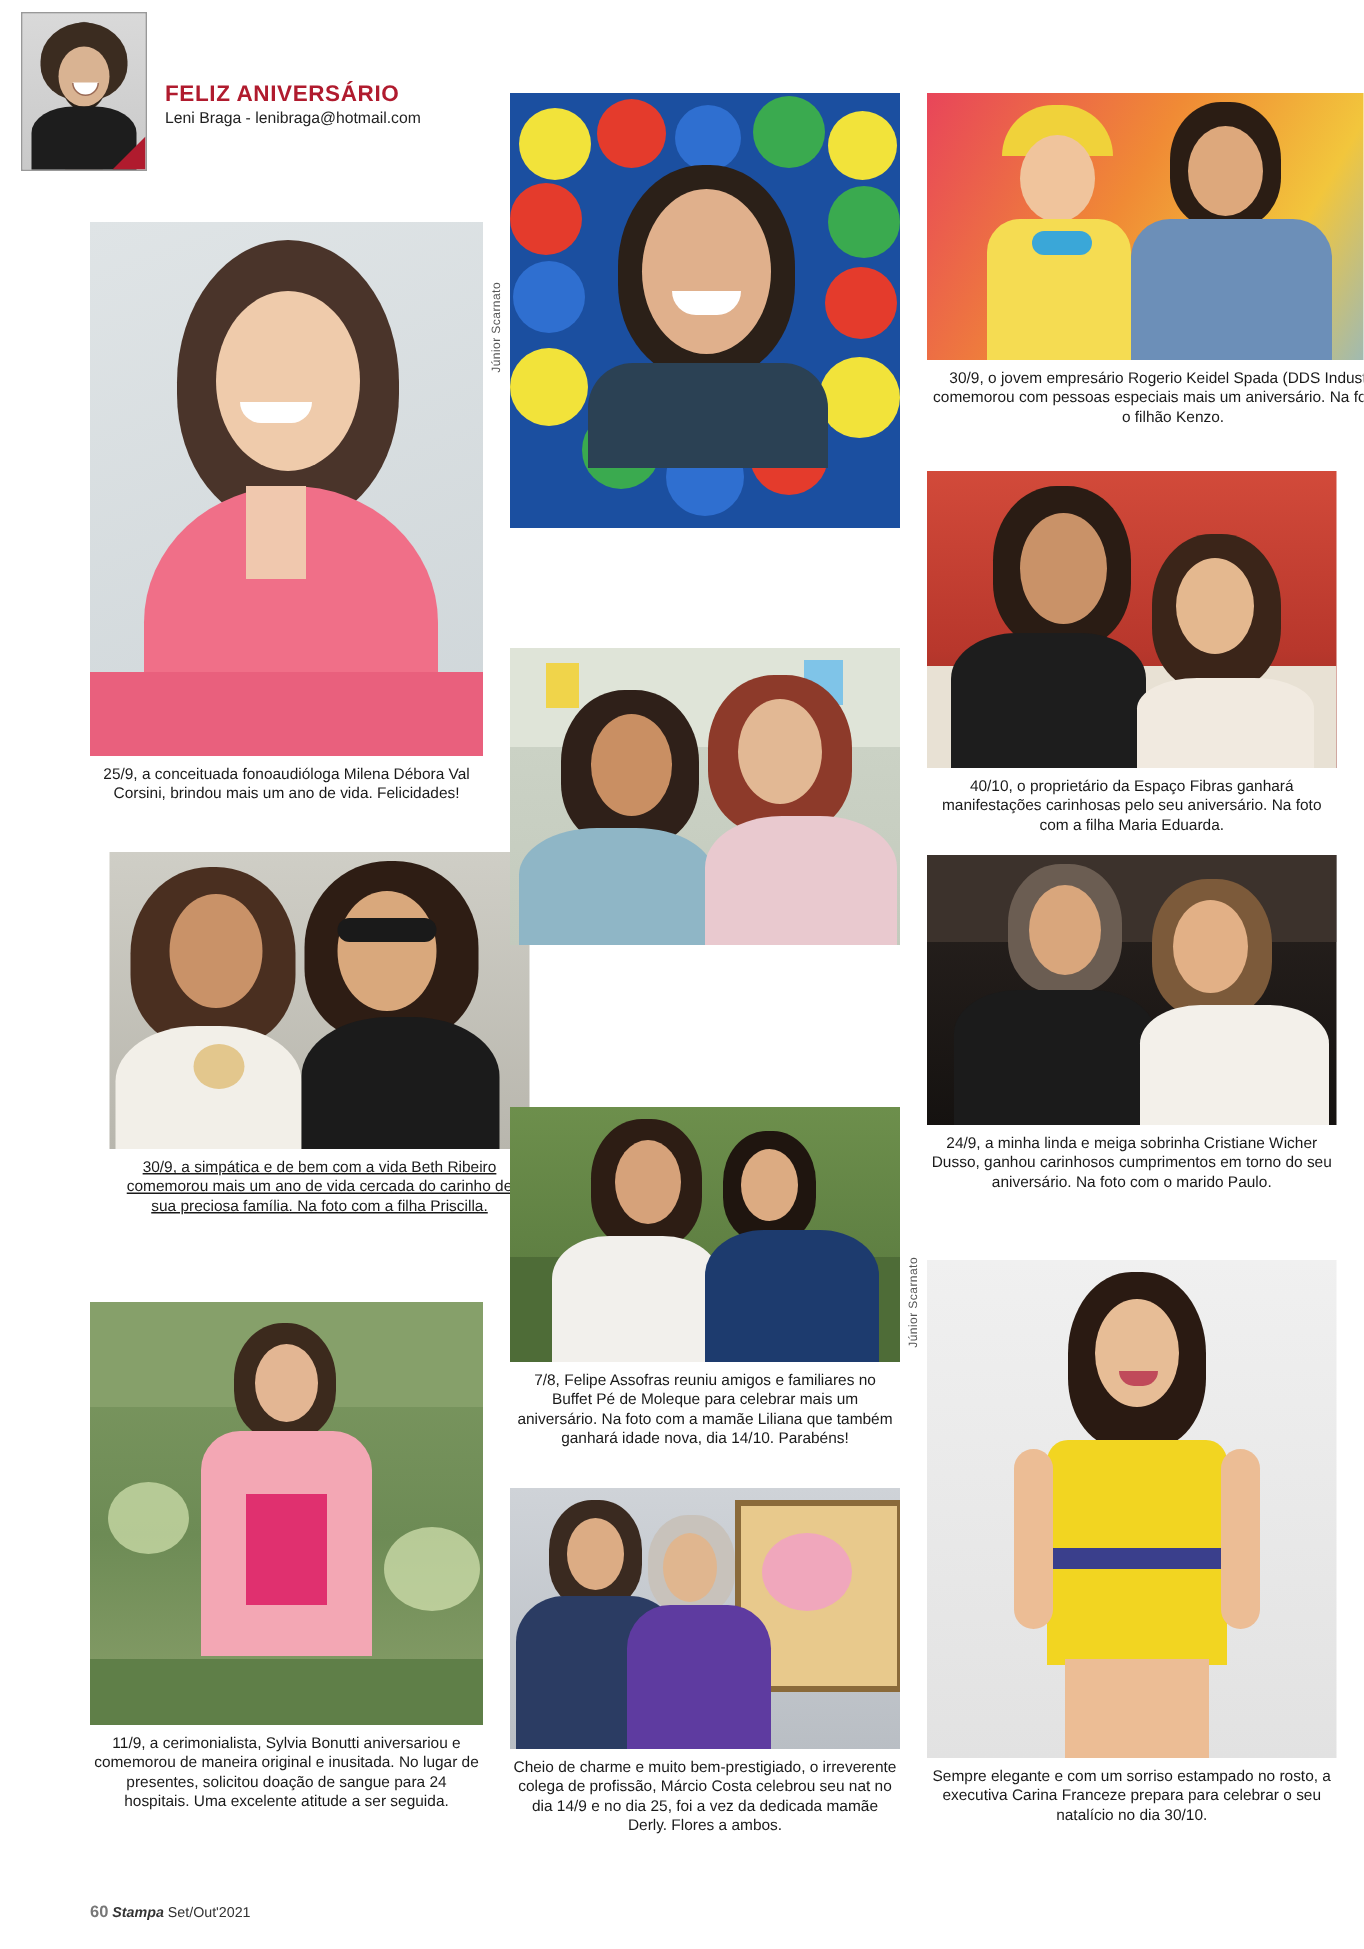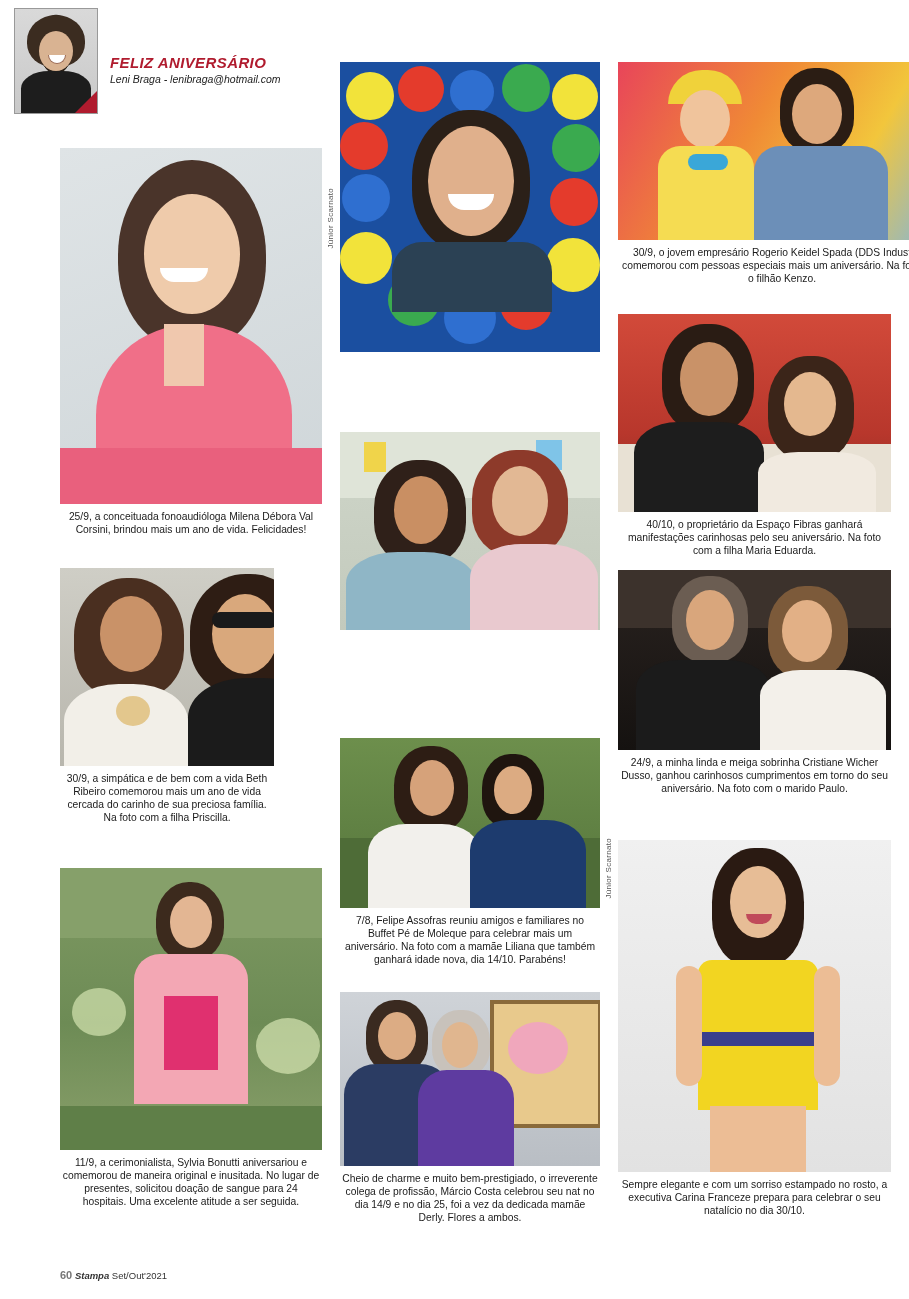--- a/index.html
+++ b/index.html
@@ -7,21 +7,21 @@
     width:909px;height:1299px;
     background:#ffffff;
     font-family:"Liberation Sans", sans-serif;
     color:#1a1a1a;
     position:relative;
     overflow:hidden;
   }
   .page{position:relative;width:909px;height:1299px;}
 
   
-  .masthead{position:absolute;left:14px;top:8px;width:300px;height:112px;font-style:italic;}
+  .masthead{position:absolute;left:14px;top:8px;width:300px;height:112px;}
   .author-photo{
     position:absolute;left:0;top:0;width:82px;height:104px;
     border:1px solid #999;
     background:
       radial-gradient(ellipse at 50% 92% , #b9a08c 0%, #b9a08c 22%, rgba(185,160,140,0) 23%),
       radial-gradient(ellipse at 50% 34% , #2b2118 0%, #2b2118 30%, rgba(43,33,24,0) 31%),
       linear-gradient(#d9d9d9,#c9c9c9);
     overflow:hidden;
   }
   .author-photo .hair{
@@ -110,21 +110,21 @@
         <div class="shape" style="left:84px;top:46px;width:96px;height:120px;background:#efcbab;"></div>
         <div class="rect" style="left:100px;top:120px;width:48px;height:14px;border-radius:0 0 28px 28px;background:#fff;"></div>
         <div class="rect" style="left:36px;top:176px;width:196px;height:182px;border-radius:52% 52% 0 0;background:#f06f88;"></div>
         <div class="rect" style="left:104px;top:176px;width:40px;height:62px;background:#f0c8ae;"></div>
         <div class="rect" style="left:0;top:300px;width:262px;height:58px;background:#e9607d;"></div>
       </div>
       <div class="cap">25/9, a conceituada fonoaudióloga Milena Débora Val Corsini, brindou mais um ano de vida. Felicidades!</div>
       <div class="credit" style="right:-13px;top:40px;">Júnior Scarnato</div>
     </div>
 
-    <div class="block" style="top:568px;left:0;width:214px;">
+    <div class="block" style="top:568px;left:13px;width:280px;text-decoration:underline;">
       <div class="photo" style="height:198px;background:linear-gradient(180deg,#cfcec6 0%,#b8b6ad 100%);">
         <div class="rect" style="left:14px;top:10px;width:110px;height:120px;border-radius:48% 48% 40% 40%;background:#4a2f20;"></div>
         <div class="shape" style="left:40px;top:28px;width:62px;height:76px;background:#c99268;"></div>
         <div class="rect" style="left:130px;top:6px;width:116px;height:120px;border-radius:48% 48% 40% 40%;background:#2e1d14;"></div>
         <div class="shape" style="left:152px;top:26px;width:66px;height:80px;background:#d9a87c;"></div>
         <div class="rect" style="left:152px;top:44px;width:66px;height:16px;border-radius:8px;background:#1a1a1a;"></div>
         <div class="rect" style="left:4px;top:116px;width:124px;height:84px;border-radius:44% 44% 0 0;background:#f2efe8;"></div>
         <div class="rect" style="left:128px;top:110px;width:132px;height:90px;border-radius:44% 44% 0 0;background:#1b1b1b;"></div>
         <div class="shape" style="left:56px;top:128px;width:34px;height:30px;background:#e3c78d;"></div>
       </div>

